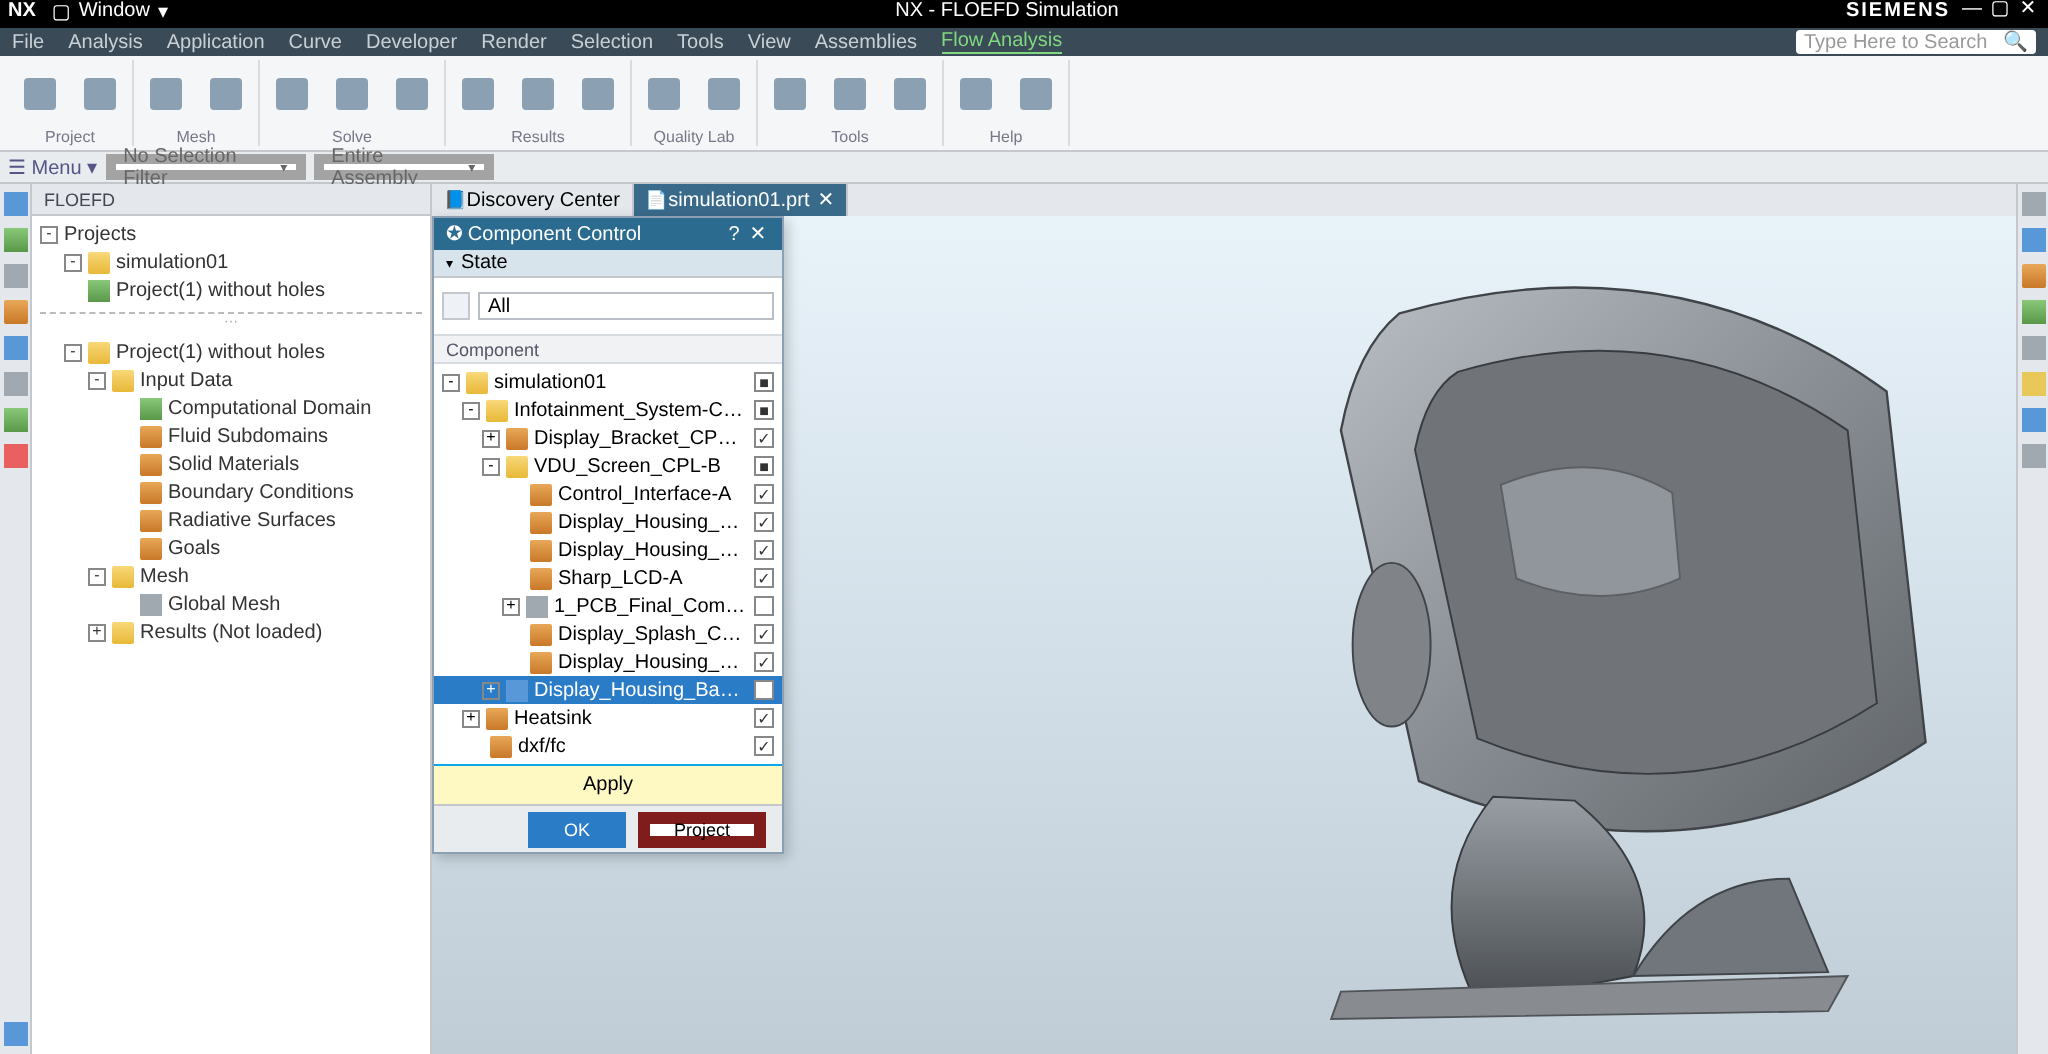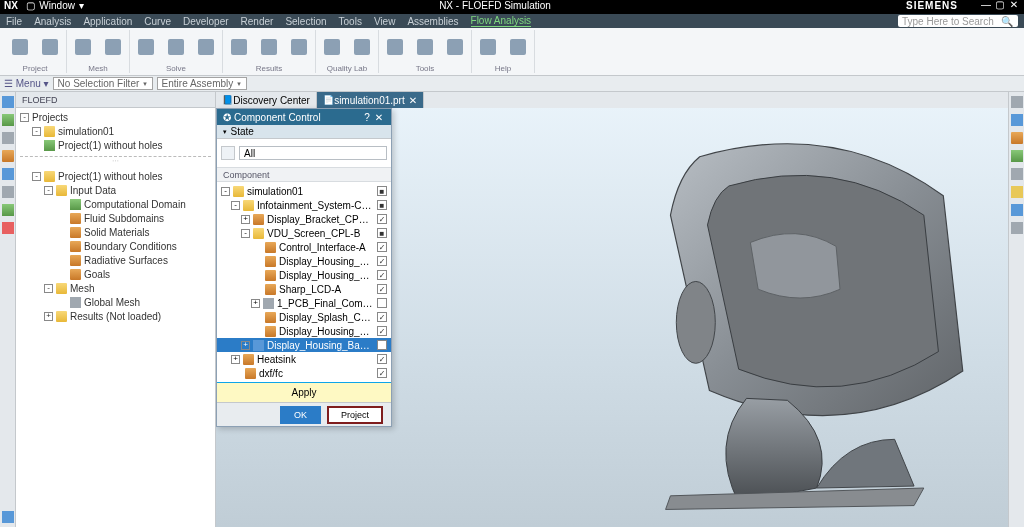--- a/index.html
+++ b/index.html
@@ -1,34 +1,34 @@
 <!DOCTYPE html>
 <html><head>
 <meta charset="utf-8">
 <style>
 *{box-sizing:border-box;margin:0;padding:0;font-family:"Segoe UI",Arial,sans-serif;font-size:10px;user-select:none}
 body{background:#e8e8e8;width:1024px;height:527px;overflow:hidden;display:flex;flex-direction:column}
 .titlebar{height:14px;background:#000000;color:#fff;display:flex;padding:0 4px;font-size:9px}
 .titlebar .nx{font-weight:bold;margin-right:8px}
 .titlebar .win-icon{margin:0 4px}
 .titlebar .center{flex:1;text-align:center}
-.titlebar .siemens{font-weight:bold;letter-spacing:1px;margin-right:20px}
+.titlebar .siemens{font-weight:bold;letter-spacing:1px;margin-right:3px}
 .titlebar .wbtn{width:12px;height:10px;margin-left:2px;text-align:center;line-height:10px;cursor:pointer}
 .menubar{height:14px;background:#3a4a56;display:flex;align-items:center;padding:0 6px;gap:12px;color:#c8d0d6;font-size:9px}
 .menubar span{cursor:pointer}
 .menubar .active{color:#7fd87f;border-bottom:1px solid #7fd87f}
 .menubar .search{margin-left:auto;width:120px;height:12px;background:#fff;border-radius:2px;color:#999;padding:0 4px;display:flex;align-items:center}
 .ribbon{height:48px;background:#f4f6f8;border-bottom:1px solid #c4c8cc;display:flex;padding:2px 4px}
 .rgroup{display:flex;flex-direction:column;align-items:center;padding:0 4px;border-right:1px solid #d8dce0}
 .rgroup .icons{display:flex;gap:6px;flex:1;align-items:center}
 .ricon{width:24px;height:24px;display:flex;flex-direction:column;align-items:center;justify-content:center;cursor:pointer}
 .ricon .i{width:16px;height:16px;background:#8ca0b4;border-radius:2px}
 .rgroup .glabel{font-size:8px;color:#778;margin-top:1px}
 .quickbar{height:16px;background:#e8ecef;border-bottom:1px solid #c4c8cc;display:flex;align-items:center;padding:0 4px;gap:4px}
-.quickbar .sel{height:13px;background:#fff;border:1px solid #a3a3a3;display:flex;align-items:center;padding:0 4px;font-size:9px;color:#666}
+.quickbar .sel{height:13px;background:#fff;border:5px solid #a3a3a3;display:flex;align-items:center;padding:0 4px;font-size:9px;color:#666}
 .quickbar .sel.w1{width:100px}
 .quickbar .sel.w2{width:90px}
 .quickbar .dd::after{content:"▾";margin-left:4px;font-size:7px}
 .main{flex:1;display:flex;overflow:hidden}
 .leftrail{width:16px;background:#e4e8ec;border-right:1px solid #c4c8cc;display:flex;flex-direction:column;gap:6px;padding:4px 0;align-items:center}
 .leftrail .ri{width:12px;height:12px;cursor:pointer}
 .leftpanel{width:200px;background:#fff;border-right:1px solid #c4c8cc;display:flex;flex-direction:column}
 .lp-title{height:16px;background:#e4e8ec;border-bottom:1px solid #c4c8cc;display:flex;align-items:center;padding:0 6px;font-size:9px;color:#445}
 .lp-tree{padding:2px 4px;font-size:9px;color:#333;overflow:auto}
 .lp-tree .row{display:flex;align-items:center;height:14px;gap:3px;cursor:pointer}
@@ -58,21 +58,21 @@
 .dlg-tree .row{display:flex;align-items:center;height:14px;padding:0 4px;gap:3px;cursor:pointer}
 .dlg-tree .row.sel{background:#2b7cc7;color:#fff}
 .dlg-tree .i0{padding-left:4px}.dlg-tree .i1{padding-left:14px}.dlg-tree .i2{padding-left:24px}.dlg-tree .i3{padding-left:34px}
 .dlg-tree .tw{width:9px;height:9px;border:1px solid #888;display:flex;align-items:center;justify-content:center;font-size:8px;line-height:1}
 .dlg-tree .noTw{width:11px}
 .dlg-tree .ic{width:11px;height:11px}
 .dlg-tree .lbl{flex:1;white-space:nowrap;overflow:hidden;text-overflow:ellipsis}
 .dlg-tree .chk{width:10px;height:10px;border:1px solid #888;background:#fff;font-size:8px;display:flex;align-items:center;justify-content:center;color:#333}
 .dlg-apply{height:20px;border-top:1px solid #0ea5e9;display:flex;align-items:center;justify-content:center;font-size:10px;cursor:pointer;background:#fef9c3}
 .dlg-btns{height:24px;border-top:1px solid #c4c8cc;background:#e8ecef;display:flex;align-items:center;justify-content:flex-end;gap:6px;padding:0 8px}
-.dlg-btns .btn{height:18px;padding:0 12px;border:2px solid #7f1d1d;background:#fff;display:flex;align-items:center;font-size:9px;cursor:pointer}
+.dlg-btns .btn{height:18px;padding:0 12px;border:6px solid #7f1d1d;background:#fff;display:flex;align-items:center;font-size:9px;cursor:pointer}
 .dlg-btns .btn.ok{background:#2b7cc7;color:#fff;border-color:#2b7cc7}
 .ic-folder{background:linear-gradient(#f8d878,#e8b838);border-radius:1px}
 .ic-box{background:linear-gradient(#e8a858,#c87828);border-radius:1px}
 .ic-green{background:linear-gradient(#88c878,#589848)}
 .ic-blue{background:#5898d8}
 .ic-grey{background:#a0a8b0}
 </style>
 </head>
 <body>
 

